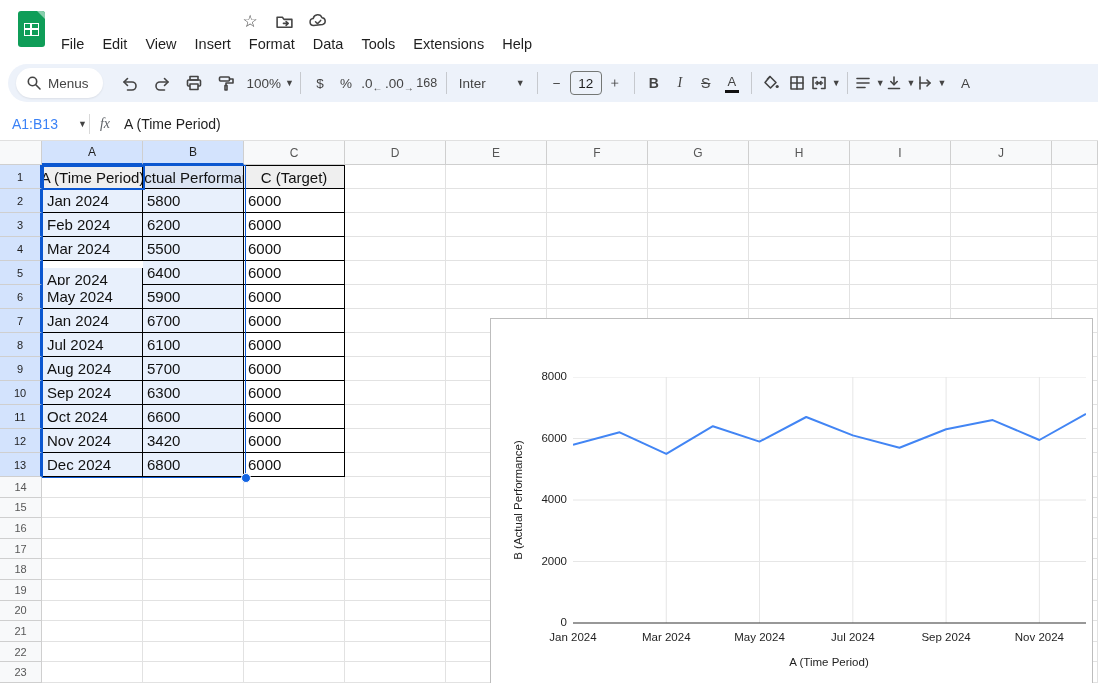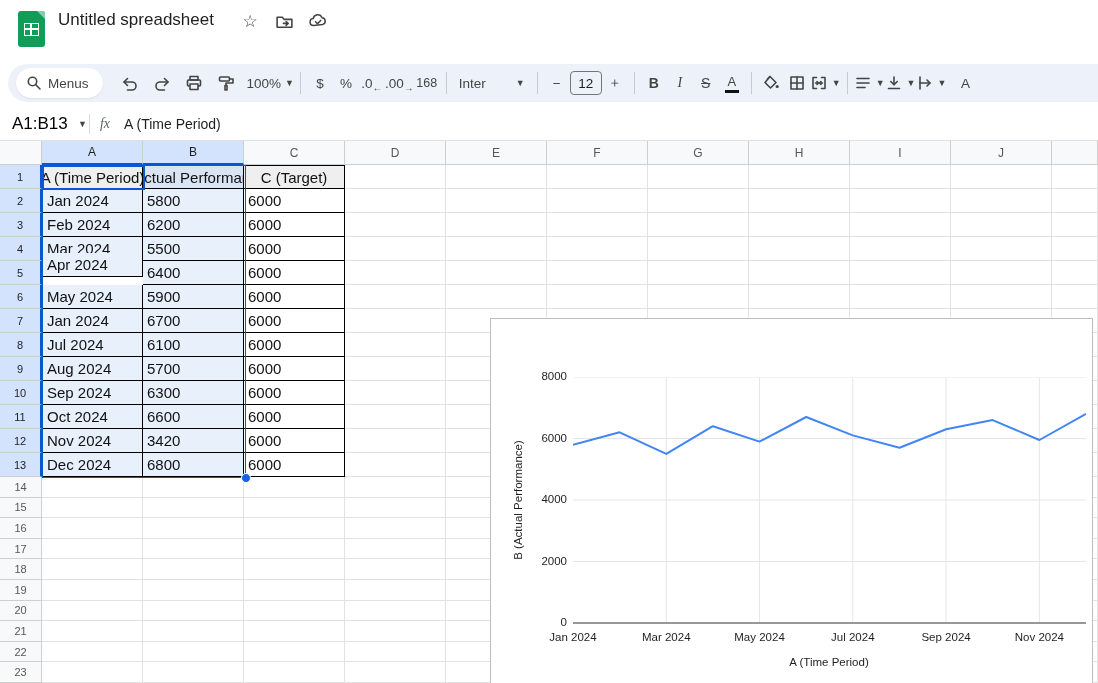--- a/index.html
+++ b/index.html
@@ -38,21 +38,21 @@
   #font-size-box { width:32px; height:24px; border:1px solid #747775; border-radius:4px;
                    font-size:13.5px; color:#1f1f1f; display:flex; align-items:center; justify-content:center; }
   .u-bar { display:block; width:14px; height:3px; background:#111; margin-top:1px; }
   .bold { font-weight:bold; font-size:14px; }
   .ital { font-style:italic; font-size:14px; font-family:"Liberation Serif", serif; }
   .strike { text-decoration:line-through; font-size:14px; }
 
   
   #formulabar { position:absolute; left:0; top:108px; width:1098px; height:33px; background:#fff;
                 border-bottom:1px solid #e0e0e0; display:flex; align-items:center; }
-  #name-box { font-size:17px; color:#000000; margin-left:12px; width:62px; }
+  #name-box { font-size:14px; color:#3b82f6; margin-left:12px; width:62px; }
   #fb-sep { width:1px; height:20px; background:#d9d9d9; margin:0 10px 0 2px; }
   #fx-label { font-family:"Liberation Serif", serif; font-style:italic; font-size:14px; color:#5f6368; margin-right:14px; }
   #formula-text { font-size:14px; color:#1f1f1f; }
 
   
   #sheet { position:absolute; left:0; top:141px; width:1098px; height:542px; }
   .colhead, .rowhead, .cell { position:absolute; overflow:hidden; }
   #corner { position:absolute; left:0; top:0; width:42px; height:24px; background:#f8f9fa;
             border-right:1px solid #cfcfcf; border-bottom:1px solid #cfcfcf; }
   .colhead { height:24px; top:0; background:#f8f9fa; border-right:1px solid #cfcfcf; border-bottom:1px solid #cfcfcf;
@@ -94,36 +94,46 @@
 </head>
 <body>
 
 <div id="page">
 
   <div id="titlebar">
     <div id="logo">
       <div class="fold"></div>
       <div class="grid"></div>
     </div>
-    <div id="doc-title">Untitled spreadsheet</div>
     <div id="title-icons">
       <div class="ticon">☆</div>
       <div class="ticon">
         <svg width="19" height="19" viewBox="0 0 18 18" stroke="#444" fill="none" stroke-width="1.5" stroke-linejoin="round">
             <path d="M2 5 h5 l1.5 2 H16 v7.5 H2 Z"></path>
             <path d="M8 10.8 h4 M10.5 9 l2 1.8 -2 1.8" stroke-linecap="round"></path>
           </svg>
       </div>
       <div class="ticon">
         <svg width="20" height="20" viewBox="0 0 20 20" stroke="#444" fill="none" stroke-width="1.5" stroke-linecap="round" stroke-linejoin="round">
             <path d="M5.5 14.5 a3.5 3.5 0 0 1 -.3 -6.98 A4.6 4.6 0 0 1 14 6.8 a3.4 3.4 0 0 1 .6 6.7 Z"></path>
             <path d="M7.5 10.8 l2 2 3.2-3.4"></path>
           </svg>
       </div>
     </div>
+    <div id="menubar">
+        <div class="menu-item">File</div>
+        <div class="menu-item">Edit</div>
+        <div class="menu-item">View</div>
+        <div class="menu-item">Insert</div>
+        <div class="menu-item">Format</div>
+        <div class="menu-item">Data</div>
+        <div class="menu-item">Tools</div>
+        <div class="menu-item">Extensions</div>
+        <div class="menu-item">Help</div>
+      </div>
   </div>
 
   <div id="toolbar">
     <div id="menus-pill">
       <svg width="16" height="16" viewBox="0 0 16 16" stroke="#444" fill="none" stroke-width="1.6" stroke-linecap="round">
           <circle cx="6.5" cy="6.5" r="4.2"></circle>
           <line x1="9.8" y1="9.8" x2="14" y2="14"></line>
         </svg>
       <span>Menus</span>
     </div>
@@ -324,21 +334,21 @@
         <div class="cell black selbg" style="left: 143px; width: 101px; top: 96px; height: 24px;">5500</div>
         <div class="cell black" style="left: 244px; width: 101px; top: 96px; height: 24px;">6000</div>
         <div class="cell" style="left: 345px; width: 101px; top: 96px; height: 24px;"></div>
         <div class="cell" style="left: 446px; width: 101px; top: 96px; height: 24px;"></div>
         <div class="cell" style="left: 547px; width: 101px; top: 96px; height: 24px;"></div>
         <div class="cell" style="left: 648px; width: 101px; top: 96px; height: 24px;"></div>
         <div class="cell" style="left: 749px; width: 101px; top: 96px; height: 24px;"></div>
         <div class="cell" style="left: 850px; width: 101px; top: 96px; height: 24px;"></div>
         <div class="cell" style="left: 951px; width: 101px; top: 96px; height: 24px;"></div>
         <div class="cell" style="left: 1052px; width: 46px; top: 96px; height: 24px;"></div>
-        <div class="cell black first-col selbg" style="left: 42px; width: 101px; top: 112px; height: 24px;">Apr 2024</div>
+        <div class="cell black first-col selbg" style="left: 42px; width: 101px; top: 127px; height: 24px;">Apr 2024</div>
         <div class="cell black selbg" style="left: 143px; width: 101px; top: 120px; height: 24px;">6400</div>
         <div class="cell black" style="left: 244px; width: 101px; top: 120px; height: 24px;">6000</div>
         <div class="cell" style="left: 345px; width: 101px; top: 120px; height: 24px;"></div>
         <div class="cell" style="left: 446px; width: 101px; top: 120px; height: 24px;"></div>
         <div class="cell" style="left: 547px; width: 101px; top: 120px; height: 24px;"></div>
         <div class="cell" style="left: 648px; width: 101px; top: 120px; height: 24px;"></div>
         <div class="cell" style="left: 749px; width: 101px; top: 120px; height: 24px;"></div>
         <div class="cell" style="left: 850px; width: 101px; top: 120px; height: 24px;"></div>
         <div class="cell" style="left: 951px; width: 101px; top: 120px; height: 24px;"></div>
         <div class="cell" style="left: 1052px; width: 46px; top: 120px; height: 24px;"></div>

